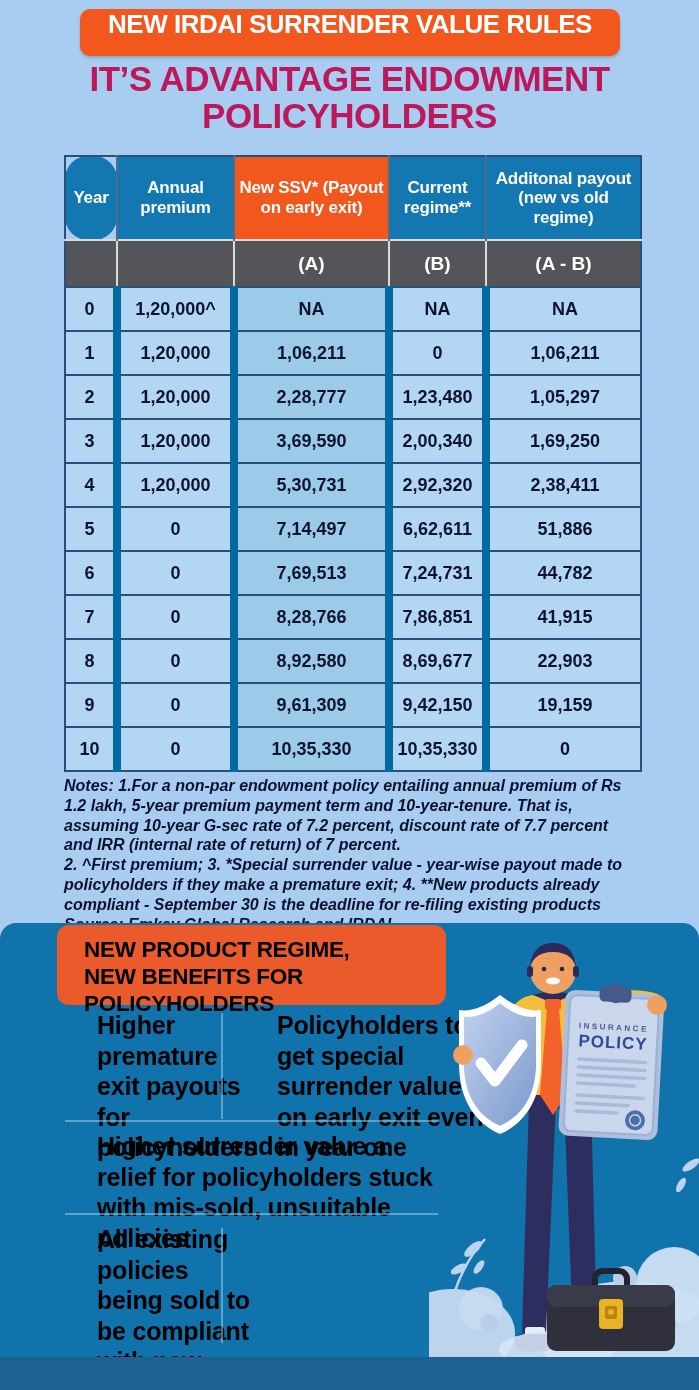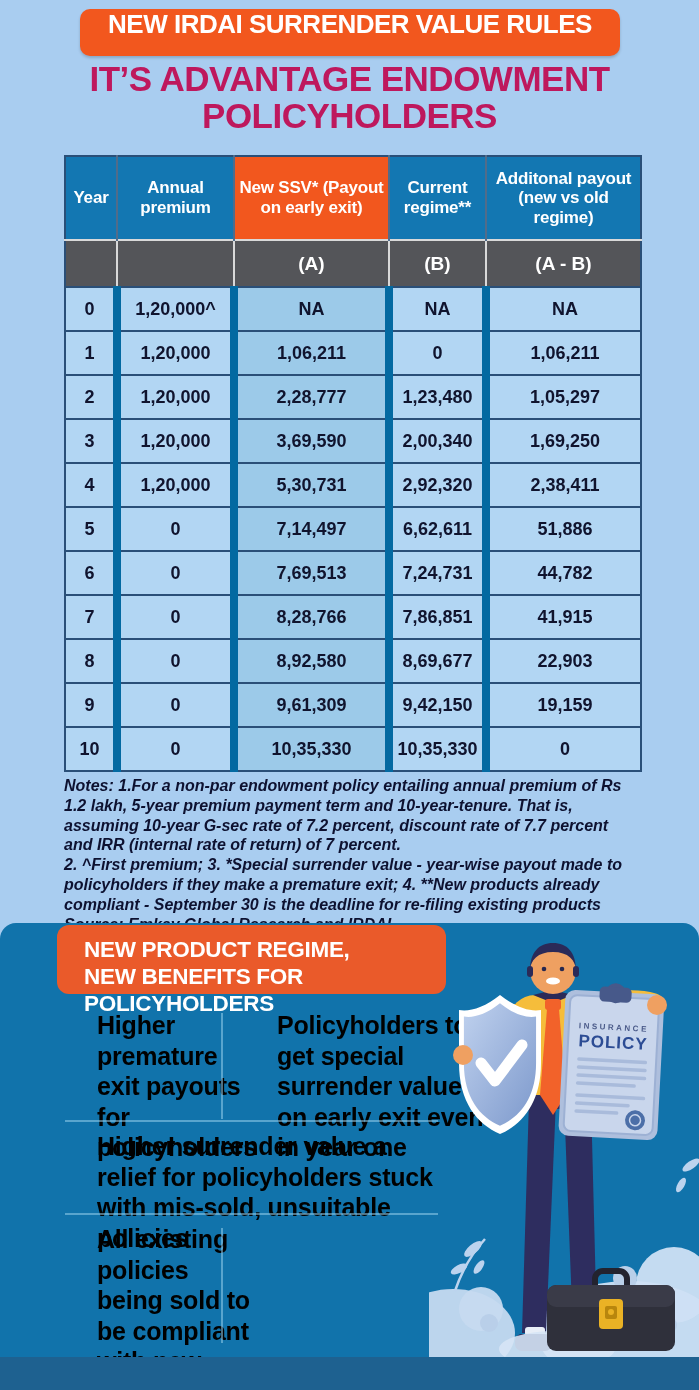--- a/index.html
+++ b/index.html
@@ -14,40 +14,40 @@
 
   .title{position:absolute;left:50%;top:60px;transform:translateX(-50%);width:560px;margin:0;
     text-align:center;color:#be185d;font-weight:bold;font-size:35px;line-height:1.06;letter-spacing:-.5px;}
 
   
   table.data{position:absolute;left:64px;top:155px;width:576px;border-collapse:collapse;
     table-layout:fixed;border:2px solid #2a4f78;}
   table.data th,table.data td{padding:0 2px;text-align:center;overflow:hidden;}
   tr.head-row th{background:#1377b2;color:#fff;font-size:17px;font-weight:bold;height:82px;
     line-height:1.15;border-left:2px solid rgba(10,30,55,.55);letter-spacing:-.2px;}
-  tr.head-row th:first-child{border-left:none;}
+  tr.head-row th:first-child{border-left:none;border-radius:23px;}
   tr.head-row th.hl{background:#f2571e;}
   tr.sub-row th{background:#545559;color:#fff;font-size:19px;font-weight:bold;height:45px;
     border-left:2px solid #d9d9d9;border-top:2px solid #d9d9d9;}
   tr.sub-row th:first-child{border-left:none;}
   tbody td{background:#b2d6f3;color:#10142e;font-size:18px;font-weight:bold;height:42px;
     border-top:2px solid #2a4f78;border-left:8px solid #0369a1;}
   tbody td:first-child{border-left:none;}
   tbody td.hl-col{background:#9ccae9;}
 
   
   .notes{position:absolute;left:64px;top:776px;width:576px;color:#0d1130;
     font-size:16px;font-weight:bold;font-style:italic;line-height:1.24;}
   .notes p{margin:0;}
 
   
   .bottom{position:absolute;left:0;top:923px;width:699px;height:467px;background:#1173ab;
     border-radius:16px 16px 0 0;overflow:hidden;}
-  .orange-box{position:absolute;left:57px;top:2px;width:389px;height:69px;background:#ea5a2a;
-    border-radius:12px;box-sizing:border-box;padding:11px 0 16px 27px;color:#ffffff;font-weight:bold;
+  .orange-box{position:absolute;left:57px;top:2px;width:389px;height:80px;background:#ea5a2a;
+    border-radius:12px;box-sizing:border-box;padding:11px 0 16px 27px;color:#000000;font-weight:bold;
     font-size:22.5px;line-height:1.2;letter-spacing:-.3px;}
   .benefit{position:absolute;color:#000000;font-weight:bold;font-size:25px;line-height:1.22;letter-spacing:-.2px;margin-left:32px;}
   .b1l{left:65px;top:87px;width:154px;}
   .b1r{left:245px;top:87px;width:208px;}
   .bwide{left:65px;top:208px;width:350px;}
   .b2l{left:65px;top:301px;width:162px;}
   .b2r{left:245px;top:301px;width:175px;}
   .vdiv{position:absolute;width:2px;background:rgba(150,205,235,.55);}
   .vdiv1{left:221px;top:90px;height:106px;}
   .vdiv2{left:221px;top:305px;height:115px;}

